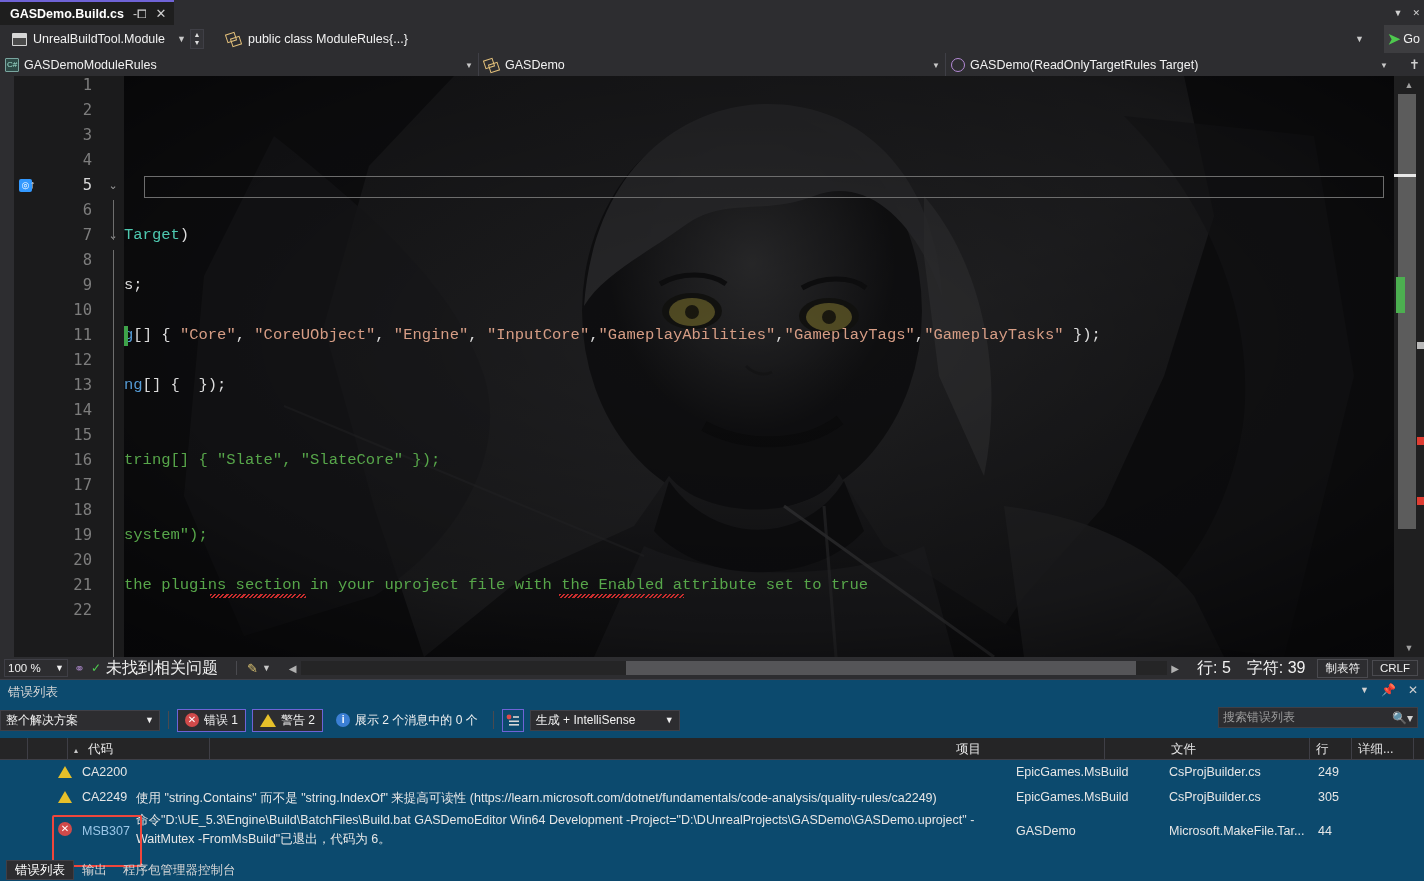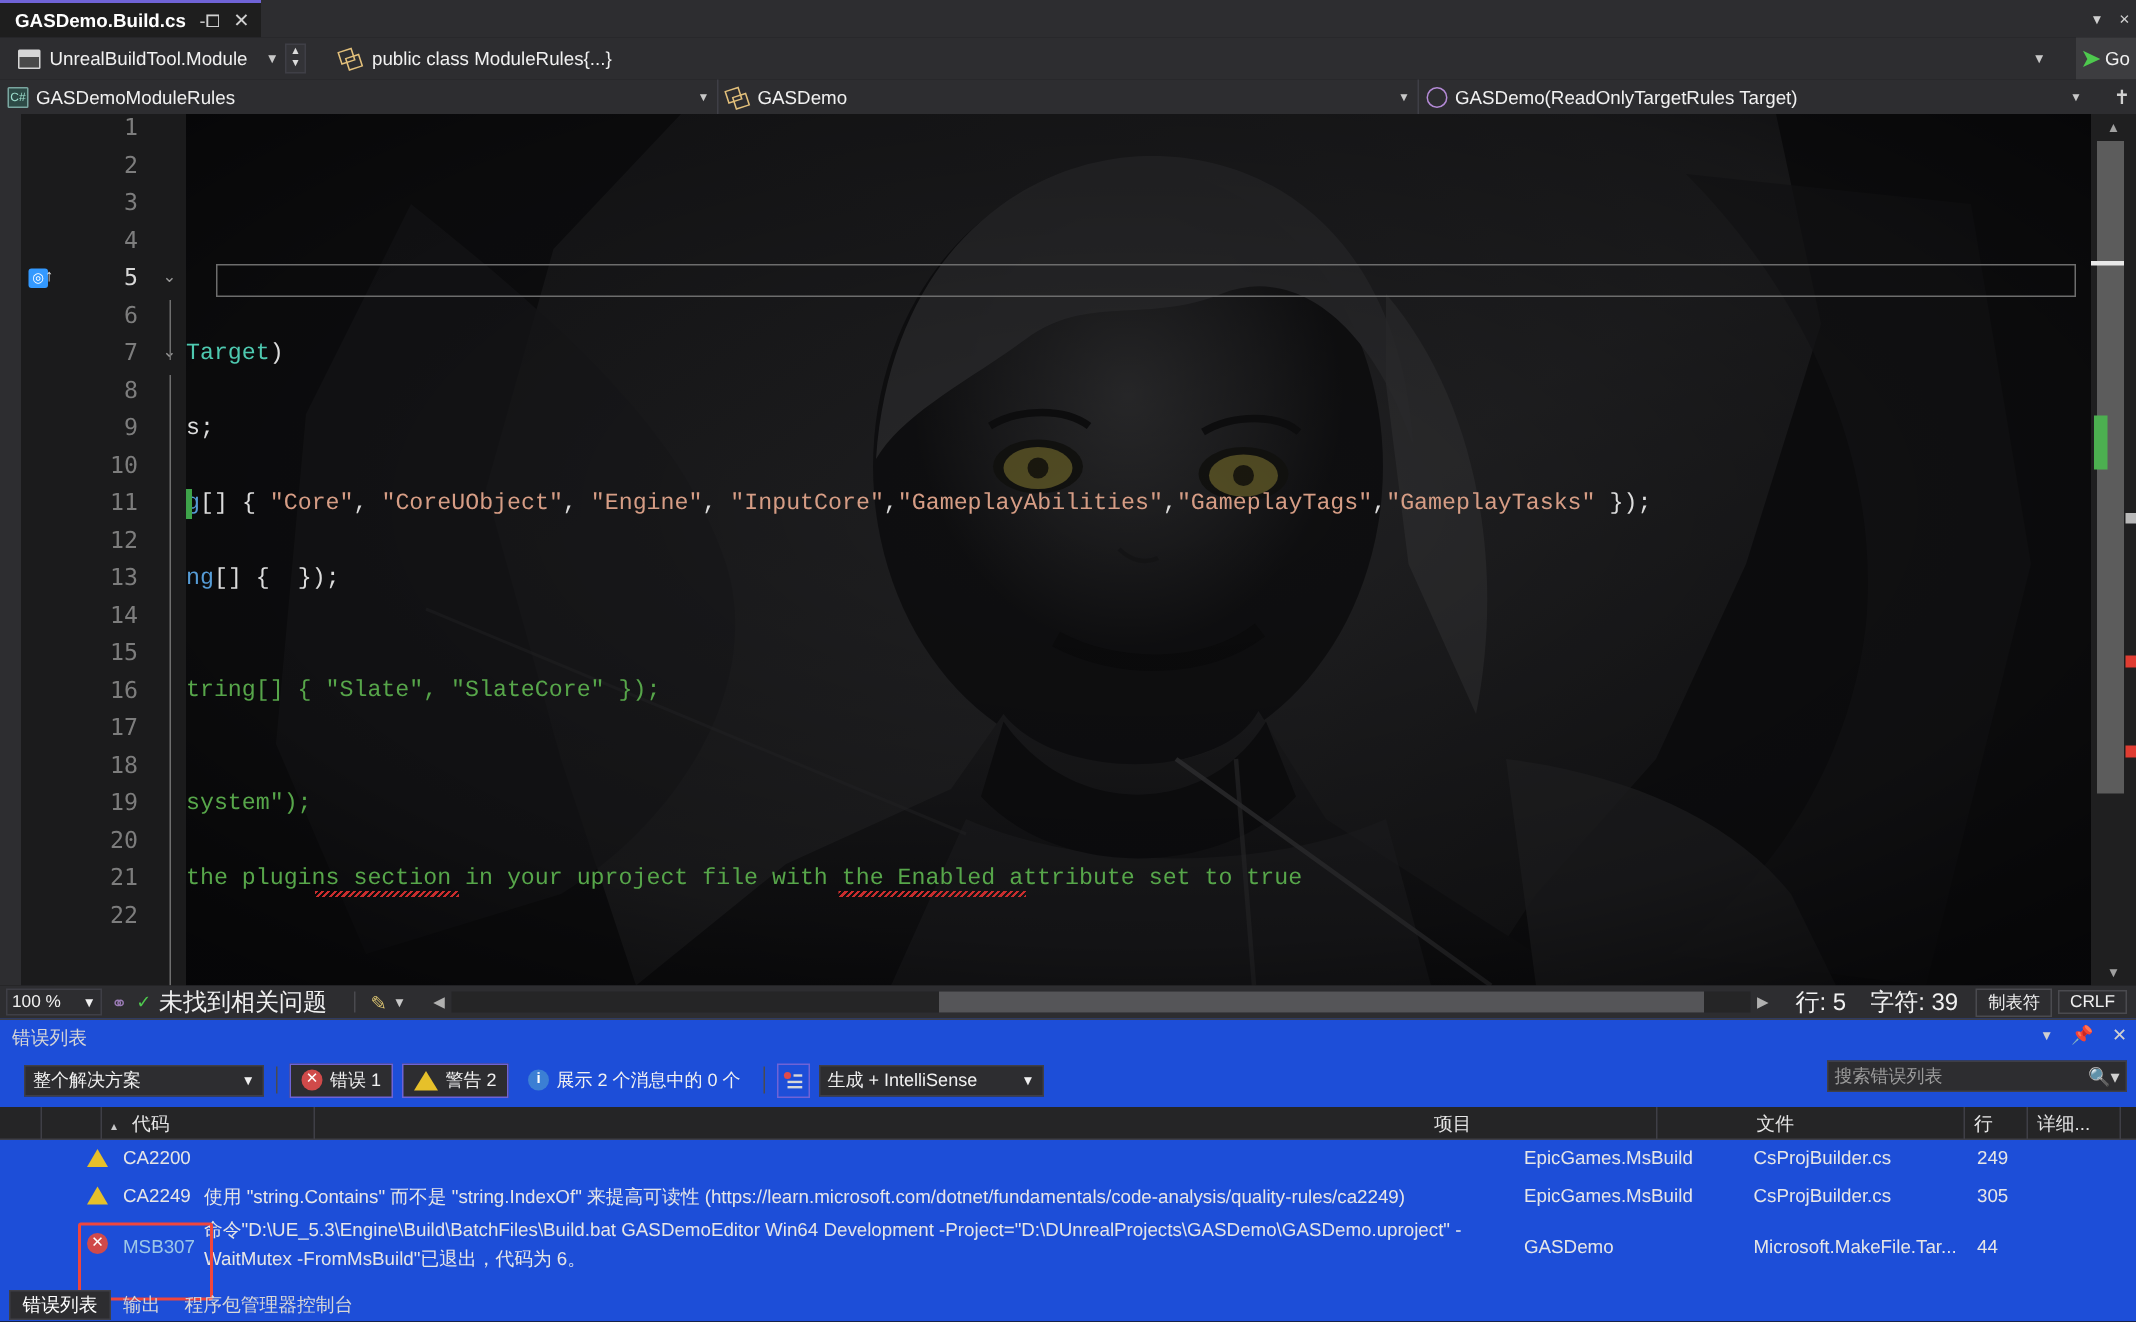--- a/index.html
+++ b/index.html
@@ -102,25 +102,25 @@
   
   .estatus { position:absolute; left:0; top:657px; width:1424px; height:22px; background:#2d2d30; display:flex; align-items:center; color:#f1f1f1; }
   .zoombox { display:flex; align-items:center; width:64px; height:18px; border:1px solid #3f3f46; margin-left:4px; padding:0 3px; justify-content:space-between; font-size:11.5px; }
   .hscroll { position:relative; height:14px; background:#252526; flex:1; margin:0 4px; }
   .hs-thumb { position:absolute; top:0; height:14px; background:#555558; }
   .est-item { padding:0 8px; font-size:16px; white-space:nowrap; }
   .est-sep { width:1px; height:14px; background:#4a4a4f; }
   .est-box { border:1px solid #4a4a4f; padding:1px 7px; font-size:11.5px; }
 
   
-  .errpanel { position:absolute; left:0; top:679px; width:1424px; height:202px; background:#1d4ed8; border-top:1px solid #3f3f46; }
+  .errpanel { position:absolute; left:0; top:679px; width:1424px; height:202px; background:#0c4a6e; border-top:1px solid #3f3f46; }
   .err-title { position:absolute; left:8px; top:4px; font-size:12.5px; color:#d6d6d6; }
   .err-winbtns { position:absolute; right:6px; top:3px; display:flex; gap:12px; color:#d0d0d0; font-size:12px; align-items:center; }
 
-  .err-toolbar { position:absolute; left:0; top:25px; width:1424px; height:30px; display:flex; align-items:center; gap:6px; padding-left:16px; }
+  .err-toolbar { position:absolute; left:0; top:25px; width:1424px; height:30px; display:flex; align-items:center; gap:6px; padding-left:0; }
   .scope-combo { width:160px; height:21px; border:1px solid #3f3f46; background:#2d2d30; display:flex; align-items:center; justify-content:space-between; padding:0 5px; font-size:12px; }
   .tbtn { height:23px; display:flex; align-items:center; gap:5px; padding:0 7px; font-size:12px; }
   .tbtn.sel { border:1px solid #6f63d6; background:#2d2d30; }
   .tb-sep { width:1px; height:18px; background:#4a4a4f; margin:0 2px; }
   .badge-err { width:14px; height:14px; border-radius:50%; background:#d04a4a; color:#fff; font-size:10px; line-height:14px; text-align:center; }
   .badge-warn { width:0; height:0; border-left:8px solid transparent; border-right:8px solid transparent; border-bottom:13px solid #e6c02a; position:relative; }
   .badge-info { width:14px; height:14px; border-radius:50%; background:#3b7fd4; color:#fff; font-size:10px; line-height:14px; text-align:center; font-weight:bold; }
   .icon-btn { width:22px; height:23px; border:1px solid #6f63d6; display:flex; align-items:center; justify-content:center; }
   .build-combo { width:150px; height:21px; border:1px solid #3f3f46; background:#2d2d30; display:flex; align-items:center; justify-content:space-between; padding:0 5px; font-size:12px; }
   .search-box { position:absolute; right:6px; top:27px; width:200px; height:21px; border:1px solid #3f3f46; background:#2d2d30; display:flex; align-items:center; justify-content:space-between; padding:0 4px; font-size:12px; color:#9b9b9b; }

